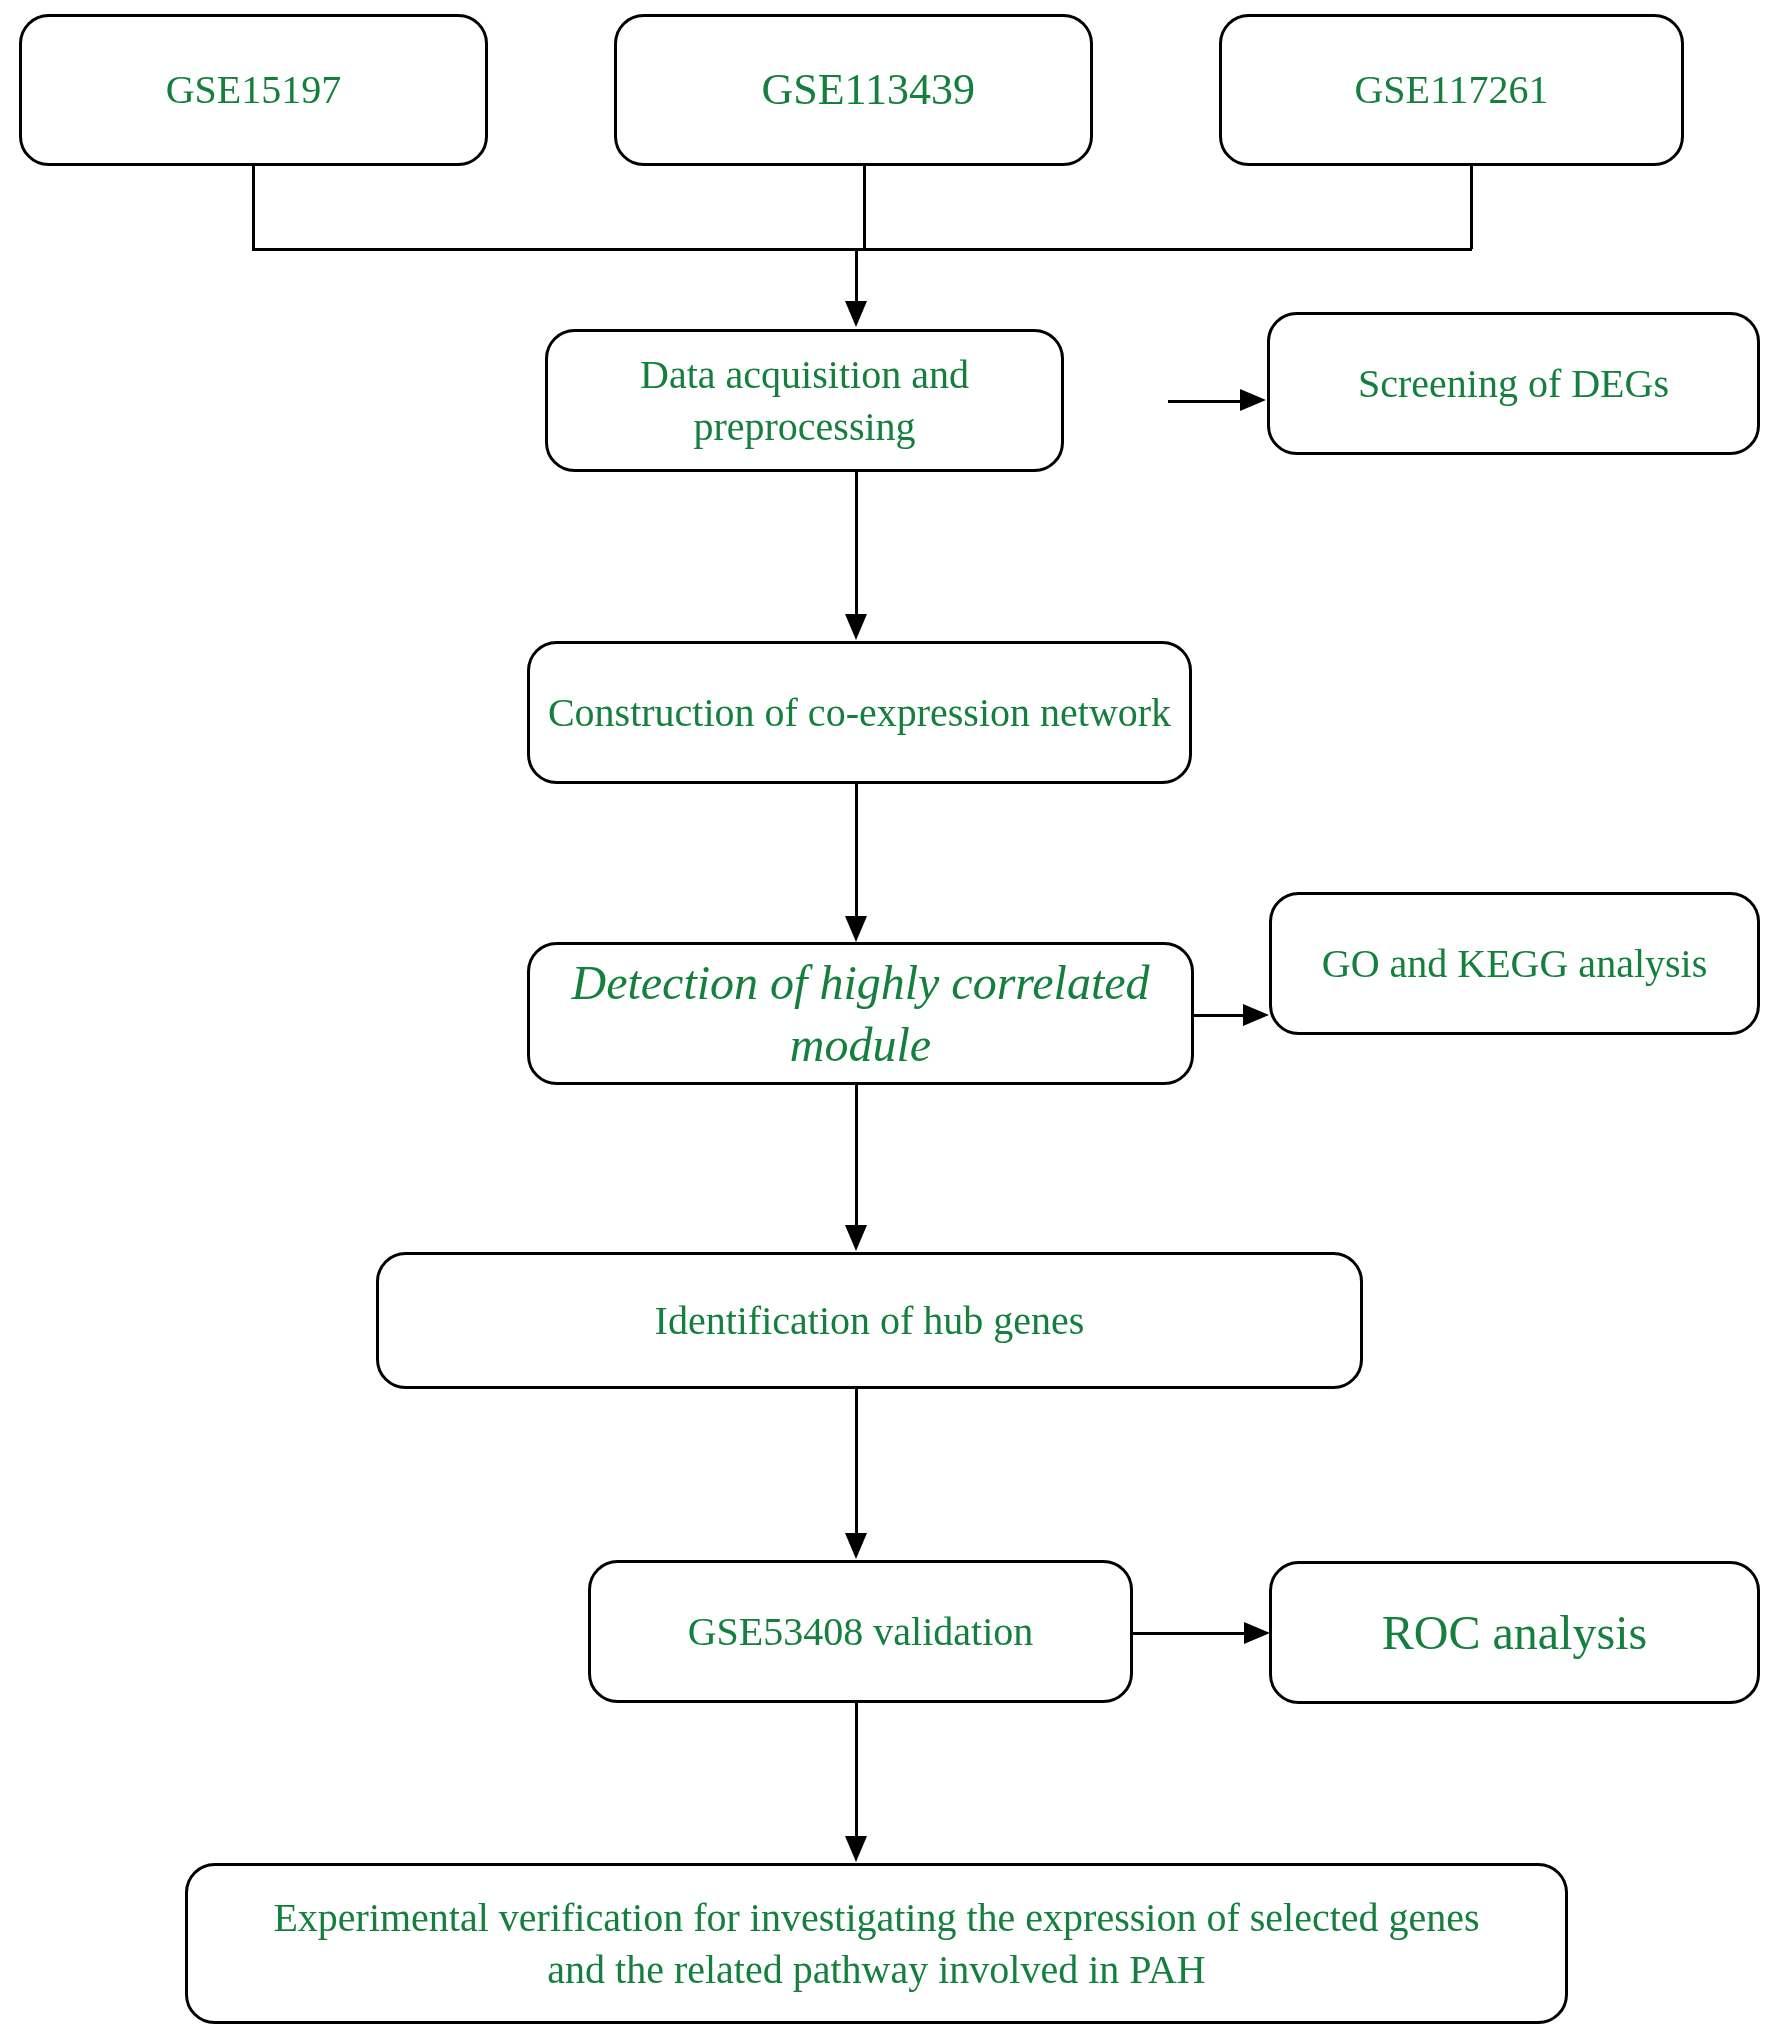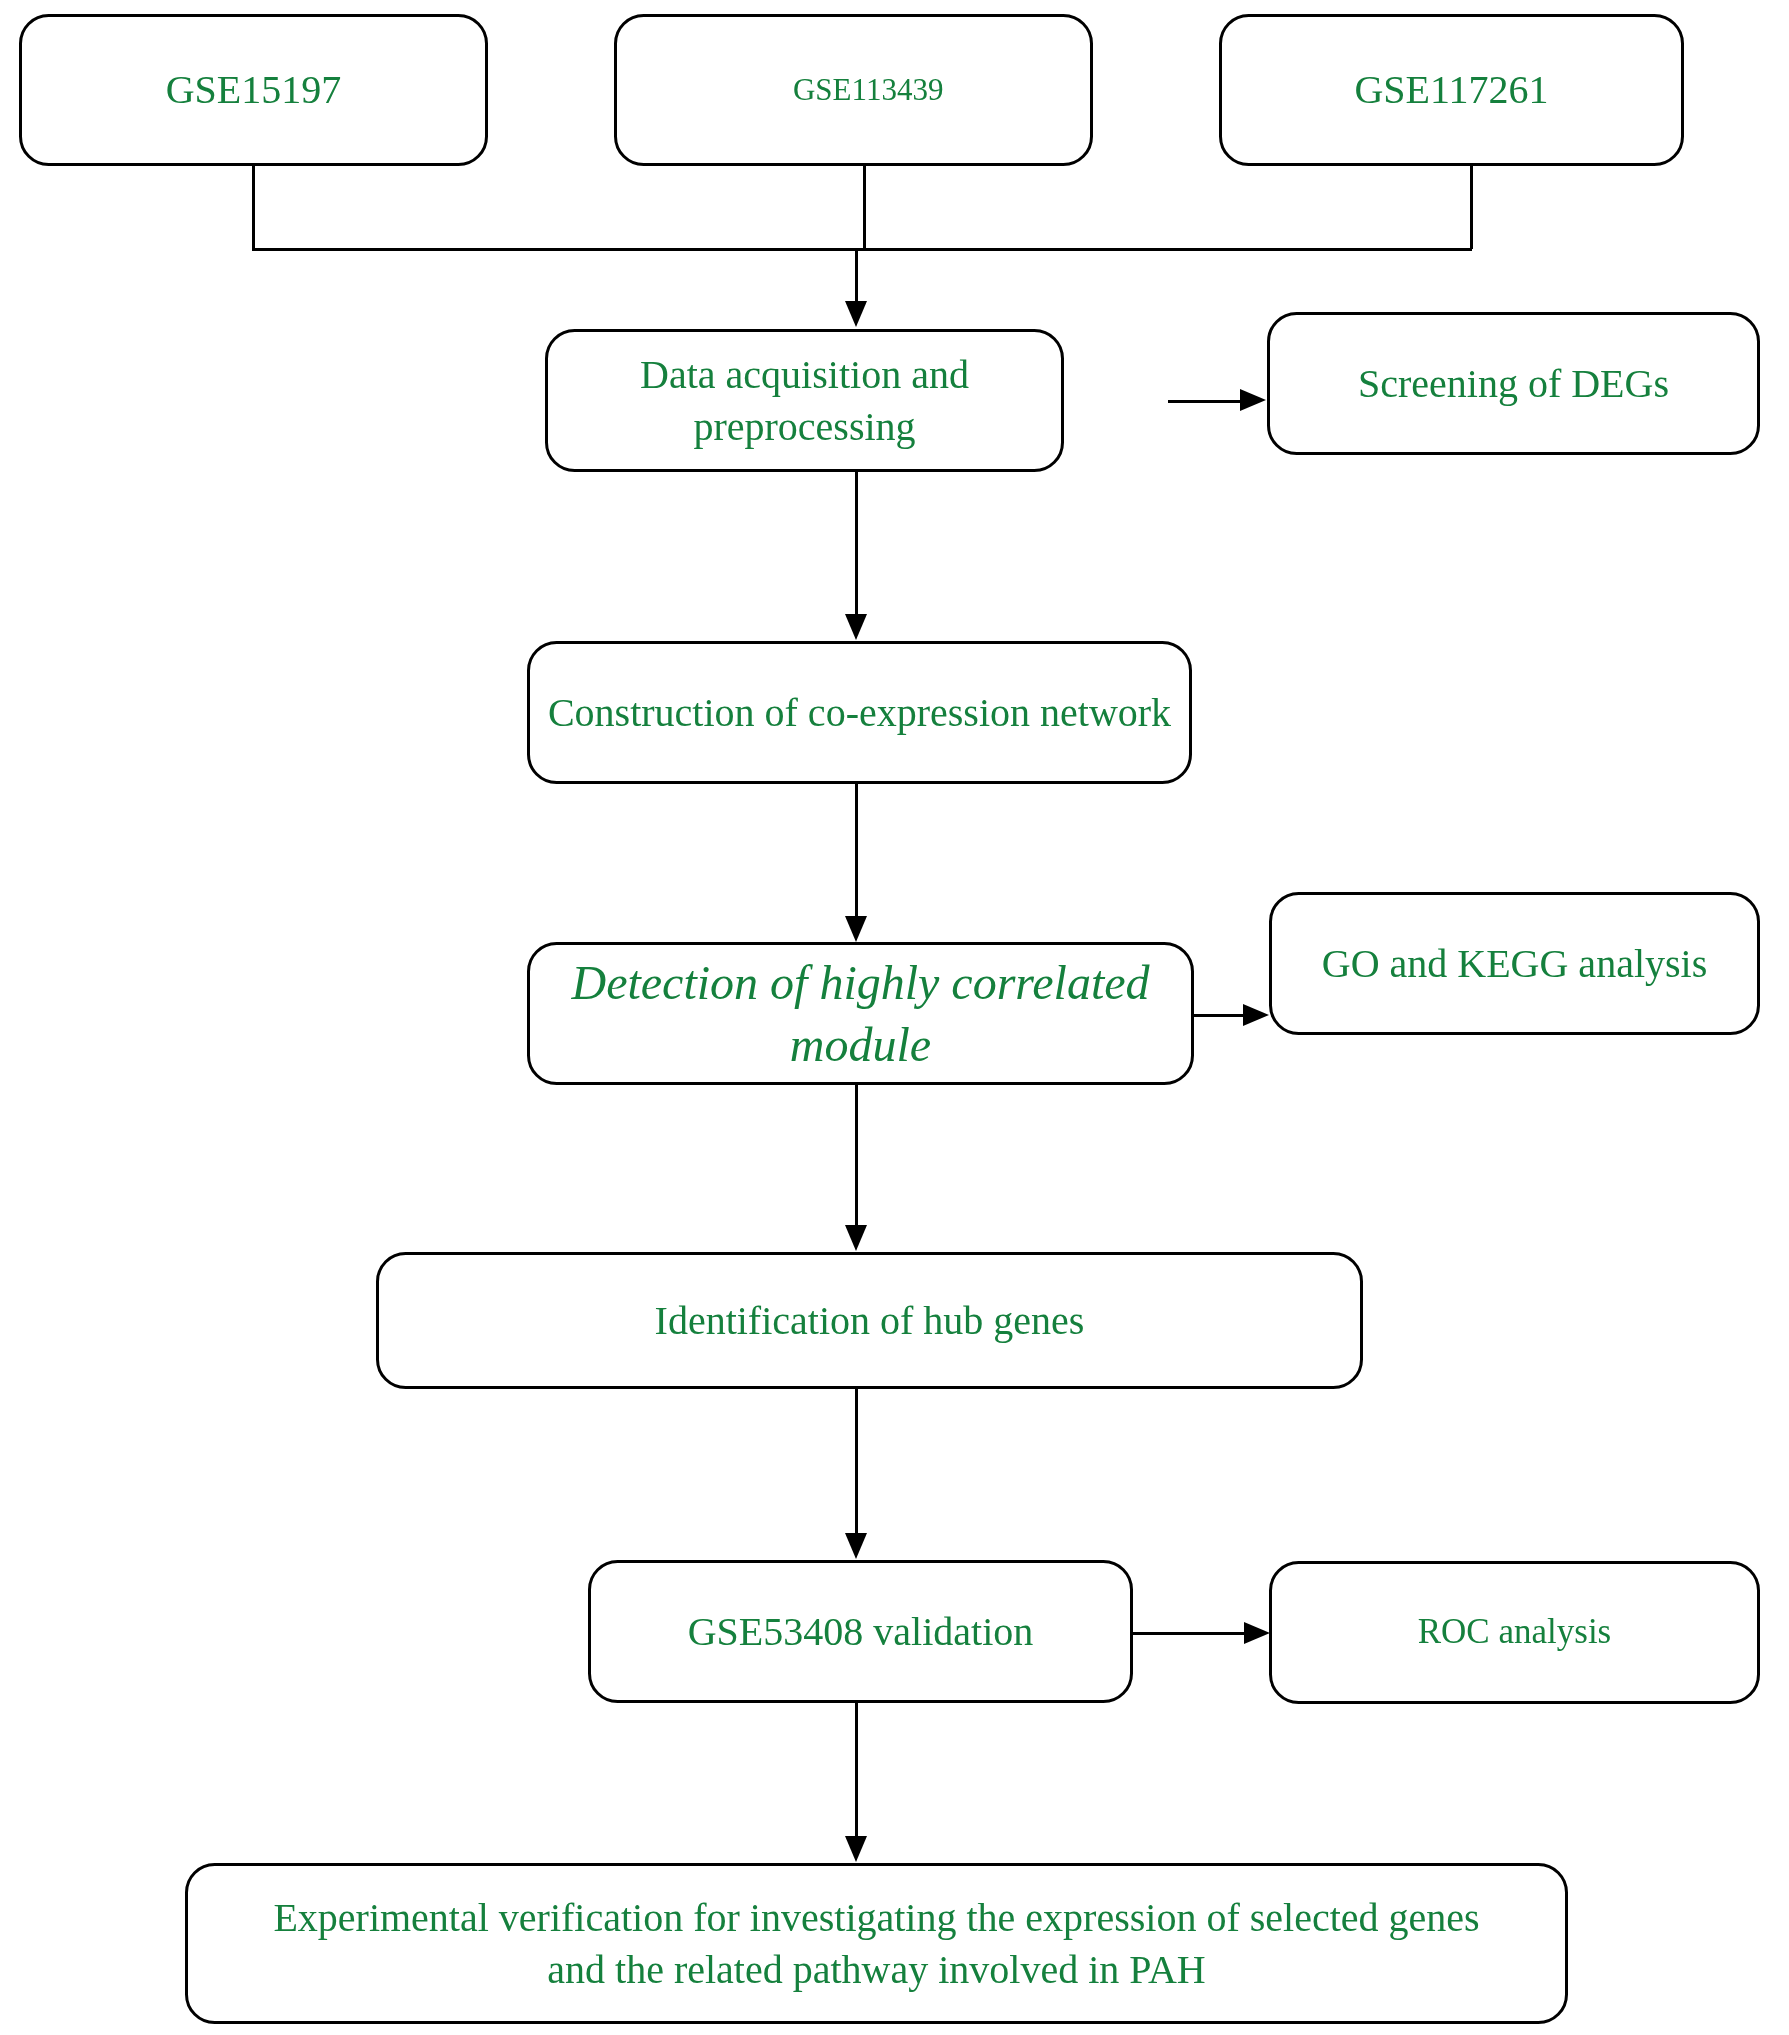--- a/index.html
+++ b/index.html
@@ -28,35 +28,35 @@
     color: #15803d;
     line-height: 1.28;
     padding: 0 11.6px;
   }
   .node .label {
     display: block;
     white-space: pre-line;
   }
   
   #n-gse15197  { left: 19px;   top: 14px;   width: 469px;  height: 152px; font-size: 40px; }
-  #n-gse113439 { left: 614px;  top: 14px;   width: 479px;  height: 152px; font-size: 31px; padding-left: 41px; }
+  #n-gse113439 { left: 614px;  top: 14px;   width: 479px;  height: 152px; font-size: 44px; padding-left: 41px; }
   #n-gse117261 { left: 1219px; top: 14px;   width: 465px;  height: 152px; font-size: 40px; }
   
   #n-acquire   { left: 545px;  top: 329px;  width: 519px;  height: 143px; font-size: 40px; }
   #n-degs      { left: 1267px; top: 312px;  width: 493px;  height: 143px; font-size: 40px; }
   
   #n-network   { left: 527px;  top: 641px;  width: 665px; height: 143px; font-size: 40px; }
   
   #n-module    { left: 527px;  top: 942px; width: 667px; height: 143px; font-size: 48px; font-style: italic; }
   #n-gokegg    { left: 1269px; top: 892px; width: 491px;  height: 143px; font-size: 40px; }
   
   #n-hub       { left: 376px;  top: 1252px; width: 987px; height: 137px; font-size: 40px; }
   
   #n-gse53408  { left: 588px;  top: 1560px; width: 545px;  height: 143px; font-size: 40px; }
-  #n-roc       { left: 1269px; top: 1561px; width: 491px;  height: 143px; font-size: 35px; }
+  #n-roc       { left: 1269px; top: 1561px; width: 491px;  height: 143px; font-size: 48px; }
   
   #n-experiment{ left: 185px;  top: 1863px; width: 1383px; height: 161px; font-size: 40px; }
 
   
   .vline {
     position: absolute;
     width: 2.6px;
     background: #000000;
   }
   .hline {

